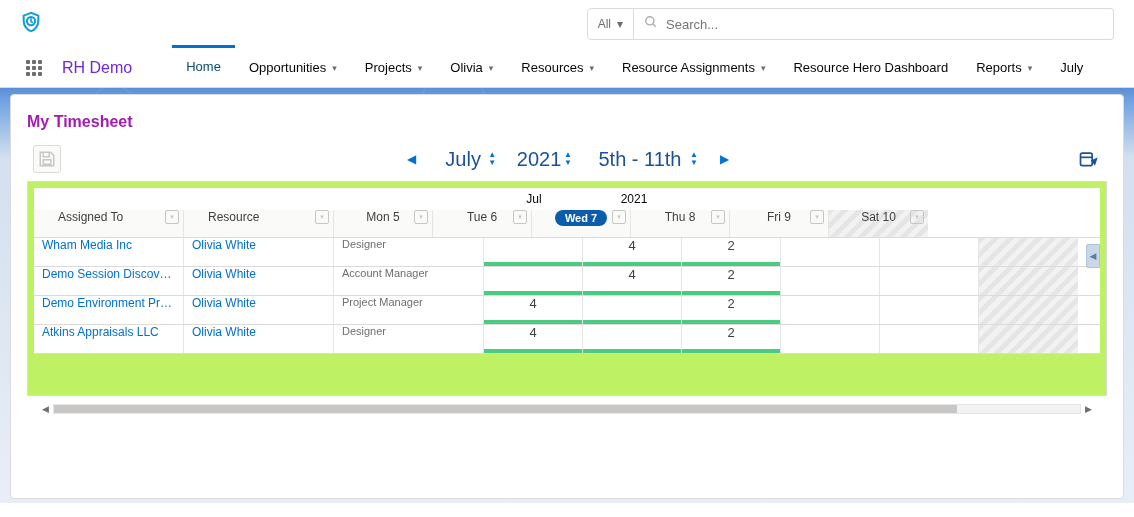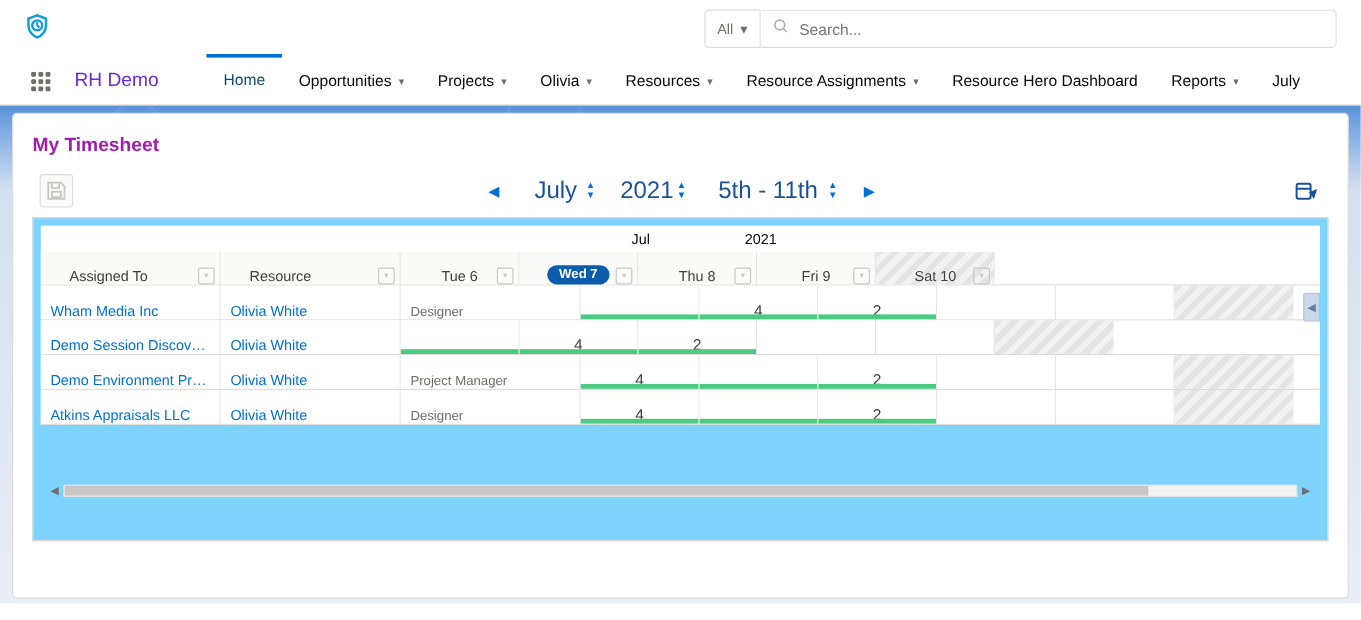--- a/index.html
+++ b/index.html
@@ -181,23 +181,23 @@
 .right-tool {
   width: 26px;
   height: 26px;
   color: #1b5297;
   display: flex;
   align-items: center;
   justify-content: center;
 }
 .grid-wrap {
   border: 1px solid #dddbda;
-  background: #7dd3fc;
+  background: #bef264;
   padding: 6px;
-  height: 270px;
+  height: 215px;
   position: relative;
 }
 .inner-grid {
   background: #fff;
 }
 .super-header {
   display: flex;
   font-size: 12px;
   color: #080707;
 }
@@ -205,21 +205,21 @@
 .super-header .sh-jul { width: 100px; text-align: center; padding: 4px 0; }
 .super-header .sh-year { width: 100px; text-align: center; padding: 4px 0; }
 .header-row, .data-row {
   display: flex;
   align-items: stretch;
 }
 .header-row { height: 28px; border-bottom: 1px solid #dddbda; }
 .col {
   border-right: 1px solid #e5e5e5;
   display: flex;
-  align-items: flex-end;
+  align-items: flex-start;
   padding: 0 8px;
   font-size: 12px;
   position: relative;
 }
 .col-assigned { width: 150px; }
 .col-resource { width: 150px; }
 .col-role { width: 150px; }
 .col-day { width: 99px; justify-content: center; }
 .col-day:last-child { border-right: none; }
 .header-row .col {
@@ -471,20 +471,24 @@
         <div class="header-row" id="header-row">
             <div class="col col-assigned">
               <span>Assigned To</span>
               <span class="filter-icon">▾</span>
             </div>
             <div class="col col-resource">
               <span>Resource</span>
               <span class="filter-icon">▾</span>
             </div>
             <div class="col col-day">
+              <span>Mon 5</span>
+              <span class="filter-icon">▾</span>
+            </div>
+            <div class="col col-day">
               <span>Tue 6</span>
               <span class="filter-icon">▾</span>
             </div>
             <div class="col col-day">
               <span class="day-pill">Wed 7</span>
               <span class="filter-icon">▾</span>
             </div>
             <div class="col col-day">
               <span>Thu 8</span>
               <span class="filter-icon">▾</span>
@@ -522,20 +526,21 @@
               <div class="col col-day"></div>
               <div class="col col-day col-sat"></div>
             </div>
             <div class="data-row">
               <div class="col col-assigned">
                 <a href="#">Demo Session Discovery</a>
               </div>
               <div class="col col-resource">
                 <a href="#">Olivia White</a>
               </div>
+              <div class="col col-role">Account Manager</div>
               <div class="col col-day">
                 <div class="green-bar"></div>
               </div>
               <div class="col col-day">
                 <span>4</span>
                 <div class="green-bar"></div>
               </div>
               <div class="col col-day">
                 <span>2</span>
                 <div class="green-bar"></div>

